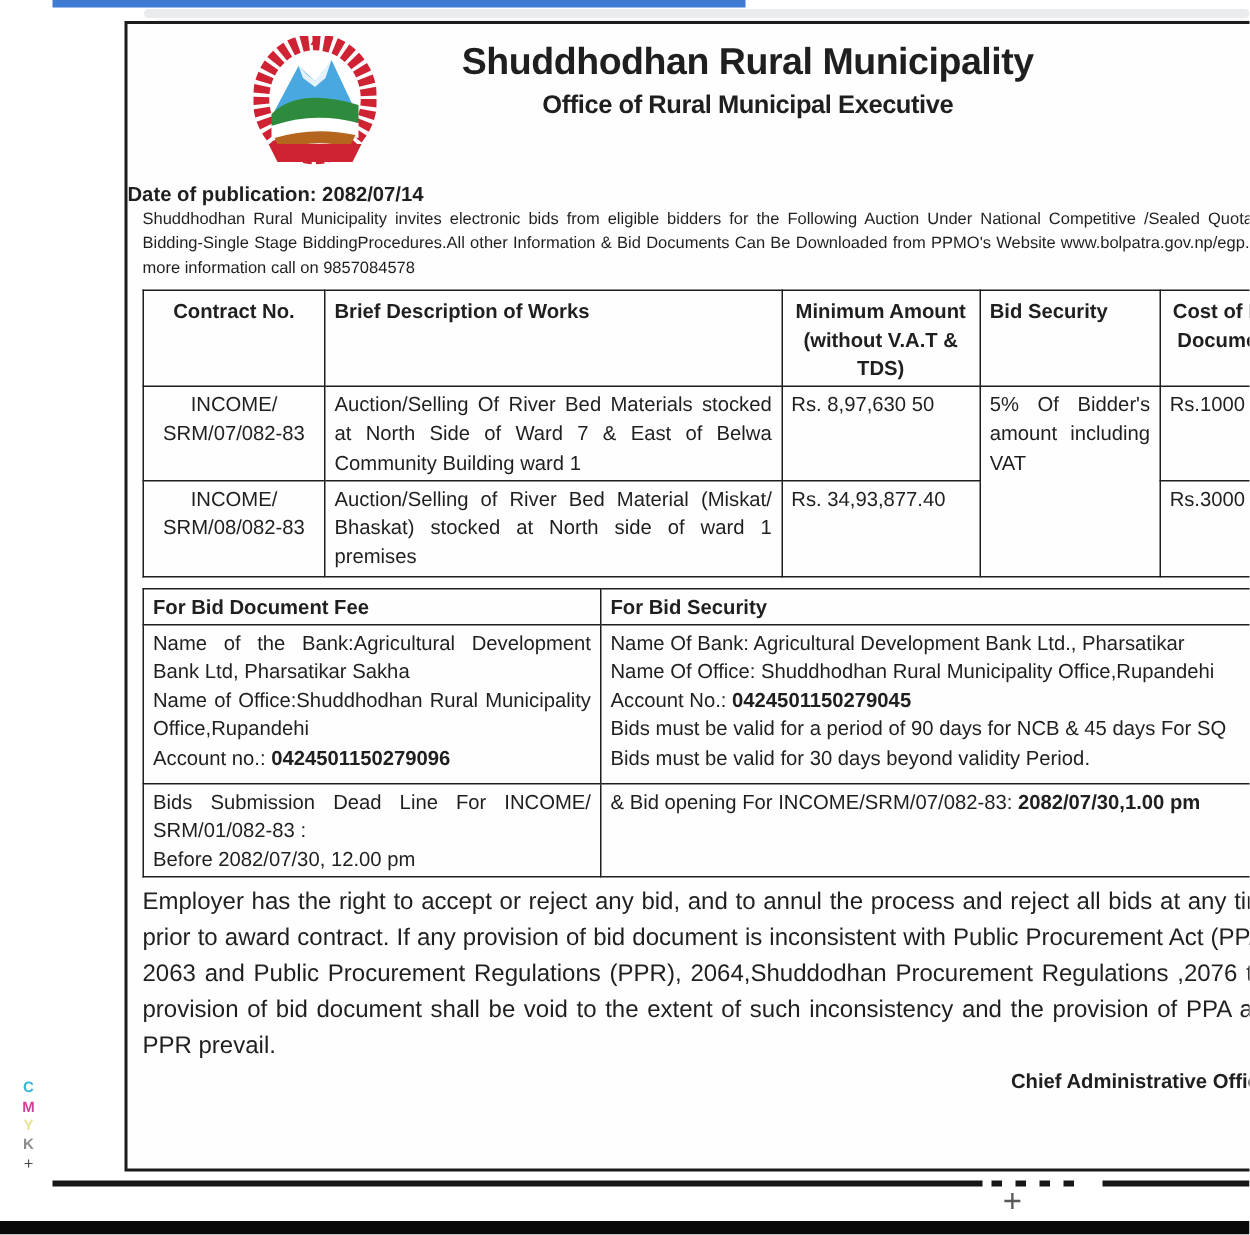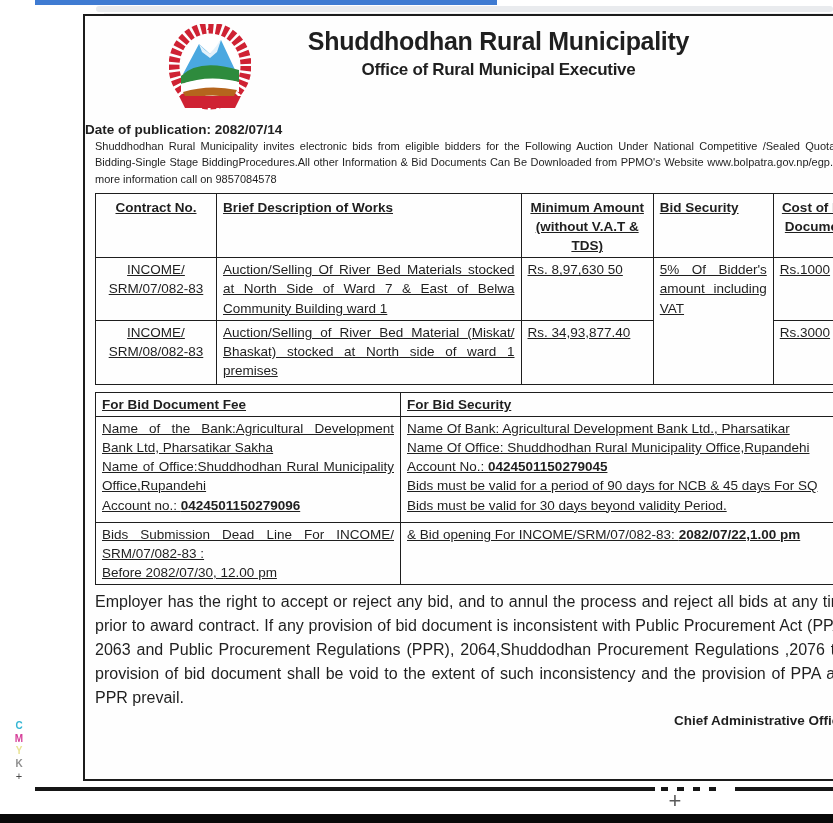--- a/index.html
+++ b/index.html
@@ -36,21 +36,21 @@
   th { font-weight:700; text-align:center; }
   .bids-table { margin-top:2px; }
   .bids-table .h-row th { height:60px; padding-top:4px; }
   .c-contract { width:118px; text-align:center; }
   .c-desc { width:297px; text-align:justify; }
   .c-min { width:129px; }
   .c-sec { width:117px; text-align:justify; }
   .c-cost { width:87px; }
   .row1 td { height:62px; }
   .row2 td { height:64px; }
-  td, th { line-height:1.42;text-decoration:underline; }
+  td, th { line-height:1.42; }
 
   .fee-table { margin-top:7px; }
   .fee-table .fh { text-align:left; font-weight:700; height:24px; padding:2px 6px; }
   .col-left { width:305px; }
   .col-right { width:463px; }
   .bank-row td { height:106px; }
   .dl-row td { height:61px; }
   .jline { text-align:justify; }
   .bold { font-weight:700; }
 
@@ -150,25 +150,25 @@
         <td class="col-right">
           <div>Name Of Bank: Agricultural Development Bank Ltd., Pharsatikar</div>
           <div>Name Of Office: Shuddhodhan Rural Municipality Office,Rupandehi</div>
           <div><span>Account No.: </span><span class="bold">0424501150279045</span></div>
           <div>Bids must be valid for a period of 90 days for NCB &amp; 45 days For SQ</div>
           <div>Bids must be valid for 30 days beyond validity Period.</div>
         </td>
       </tr>
       <tr class="dl-row">
         <td class="col-left">
-          <div class="jline">Bids Submission Dead Line For INCOME/ SRM/07/082-83 :</div>
+          <div class="jline">Bids Submission Dead Line For INCOME/ SRM/01/082-83 :</div>
           <div>Before 2082/07/30, 12.00 pm</div>
         </td>
         <td class="col-right">
-          <span>&amp; Bid opening For INCOME/SRM/07/082-83: </span><span class="bold">2082/07/22,1.00 pm</span>
+          <span>&amp; Bid opening For INCOME/SRM/07/082-83: </span><span class="bold">2082/07/30,1.00 pm</span>
         </td>
       </tr>
     </tbody>
       </table>
 
     <div class="disclaimer">Employer has the right to accept or reject any bid, and to annul the process and reject all bids at any time prior to award contract. If any provision of bid document is inconsistent with Public Procurement Act (PPA), 2063 and Public Procurement Regulations (PPR), 2064,Shuddodhan Procurement Regulations ,2076 the provision of bid document shall be void to the extent of such inconsistency and the provision of PPA and PPR prevail.</div>
     <div class="signature">Chief Administrative Officer</div>
 
   </div>
 

